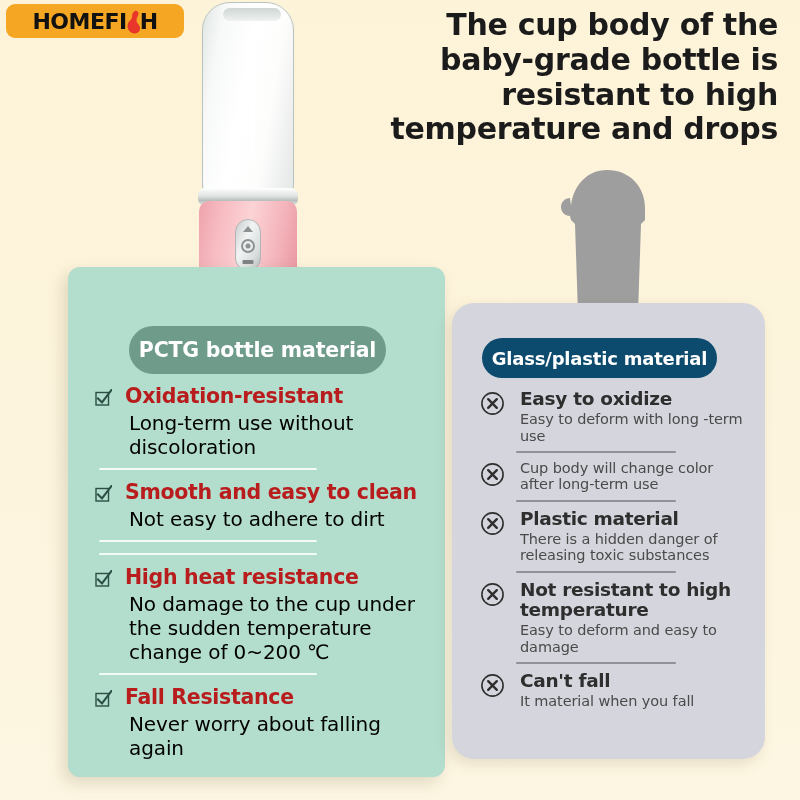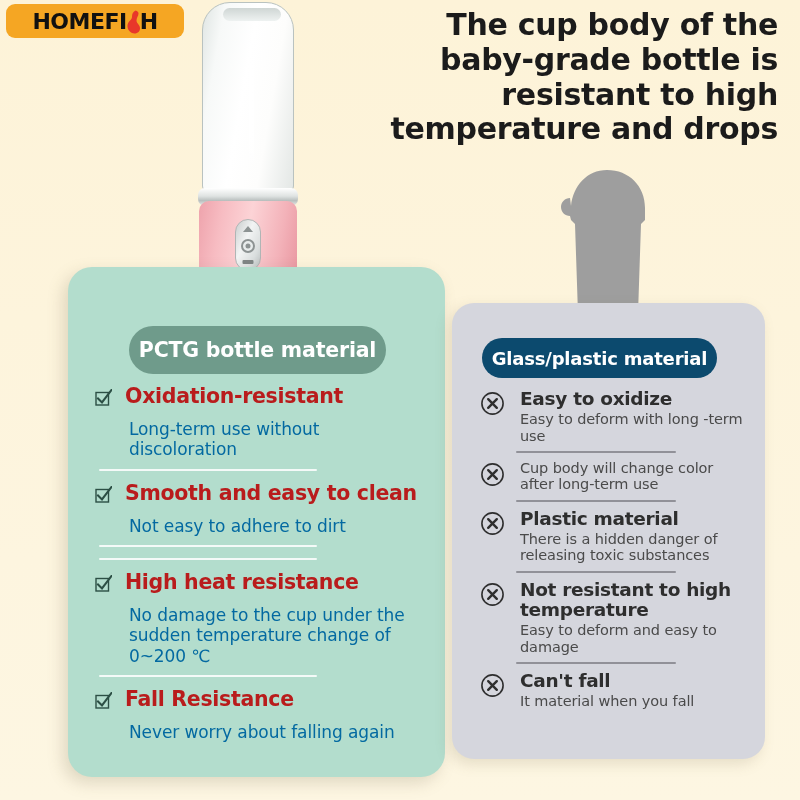--- a/index.html
+++ b/index.html
@@ -104,21 +104,21 @@
 
   
   .ghost{
     position:absolute; left:553px; top:168px; width:108px; height:180px;
   }
   .ghost svg{display:block;}
 
   
   .card{
     position:absolute;
-    border-radius:24px;
+    border-radius:12px;
   }
   .card-left{
     left:68px; top:267px; width:377px; height:510px;
     background:#b3ddcd;
     box-shadow:-5px 6px 16px rgba(120,110,80,.22);
   }
   .card-right{
     left:452px; top:303px; width:313px; height:456px;
     background:#d5d6dd;
     box-shadow:-4px 5px 14px rgba(120,110,80,.18);
@@ -148,22 +148,22 @@
   .list-left{ position:absolute; left:27px; top:118px; width:330px; }
   .li-l{ position:relative; padding-left:30px; margin-bottom:0px; }
   .chk{
     position:absolute; left:0; top:4px; width:17px; height:17px;
   }
   .li-l .t{
     font-size:20.5px; font-weight:bold; color:#b91c1c;
     line-height:1.12; letter-spacing:-0.3px;
   }
   .li-l .s{
-    font-size:17px; color:#0369a1; line-height:1.2;
-    margin-top:11px; margin-left:4px; letter-spacing:-0.1px;
+    font-size:20px; color:#000000; line-height:1.2;
+    margin-top:3px; margin-left:4px; letter-spacing:-0.1px;
   }
   .div-l{
     height:2px; background:rgba(255,255,255,.85);
     width:218px; margin:9px 0 11px 4px; border-radius:1px;
   }
 
   
   .list-right{ position:absolute; left:28px; top:86px; width:268px; }
   .li-r{ position:relative; padding-left:40px; }
   .xic{ position:absolute; left:0; top:2px; width:25px; height:25px; }

